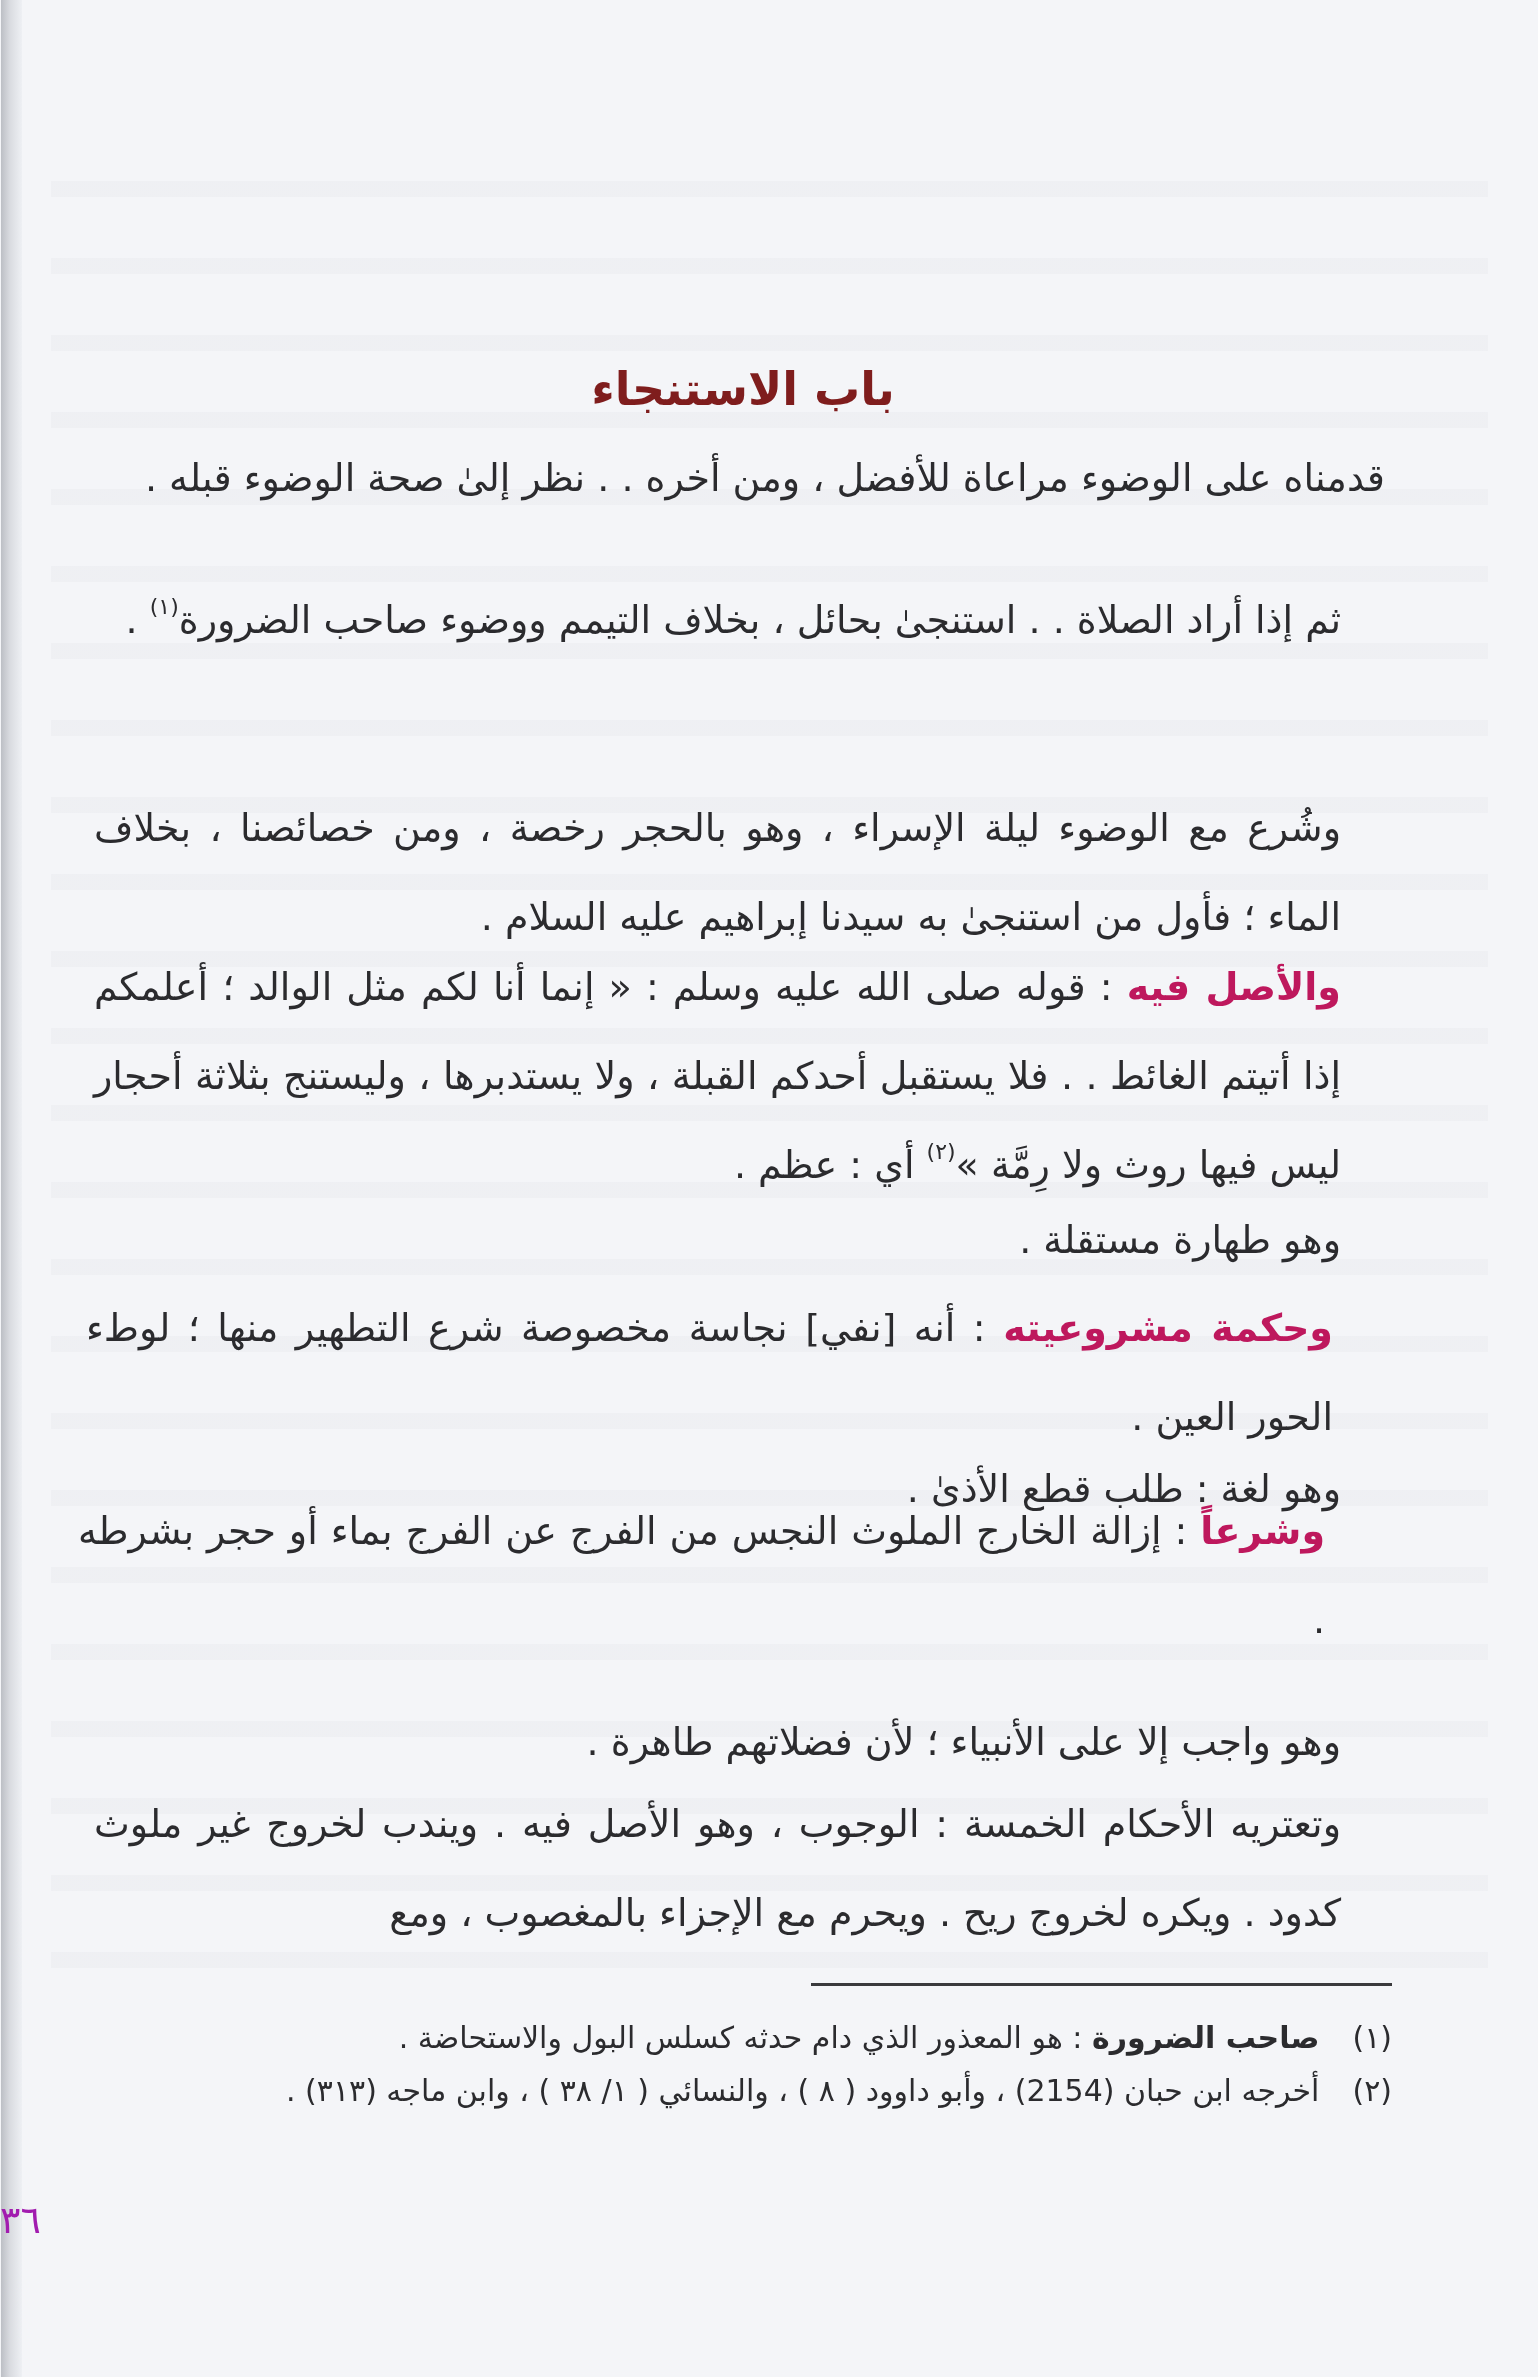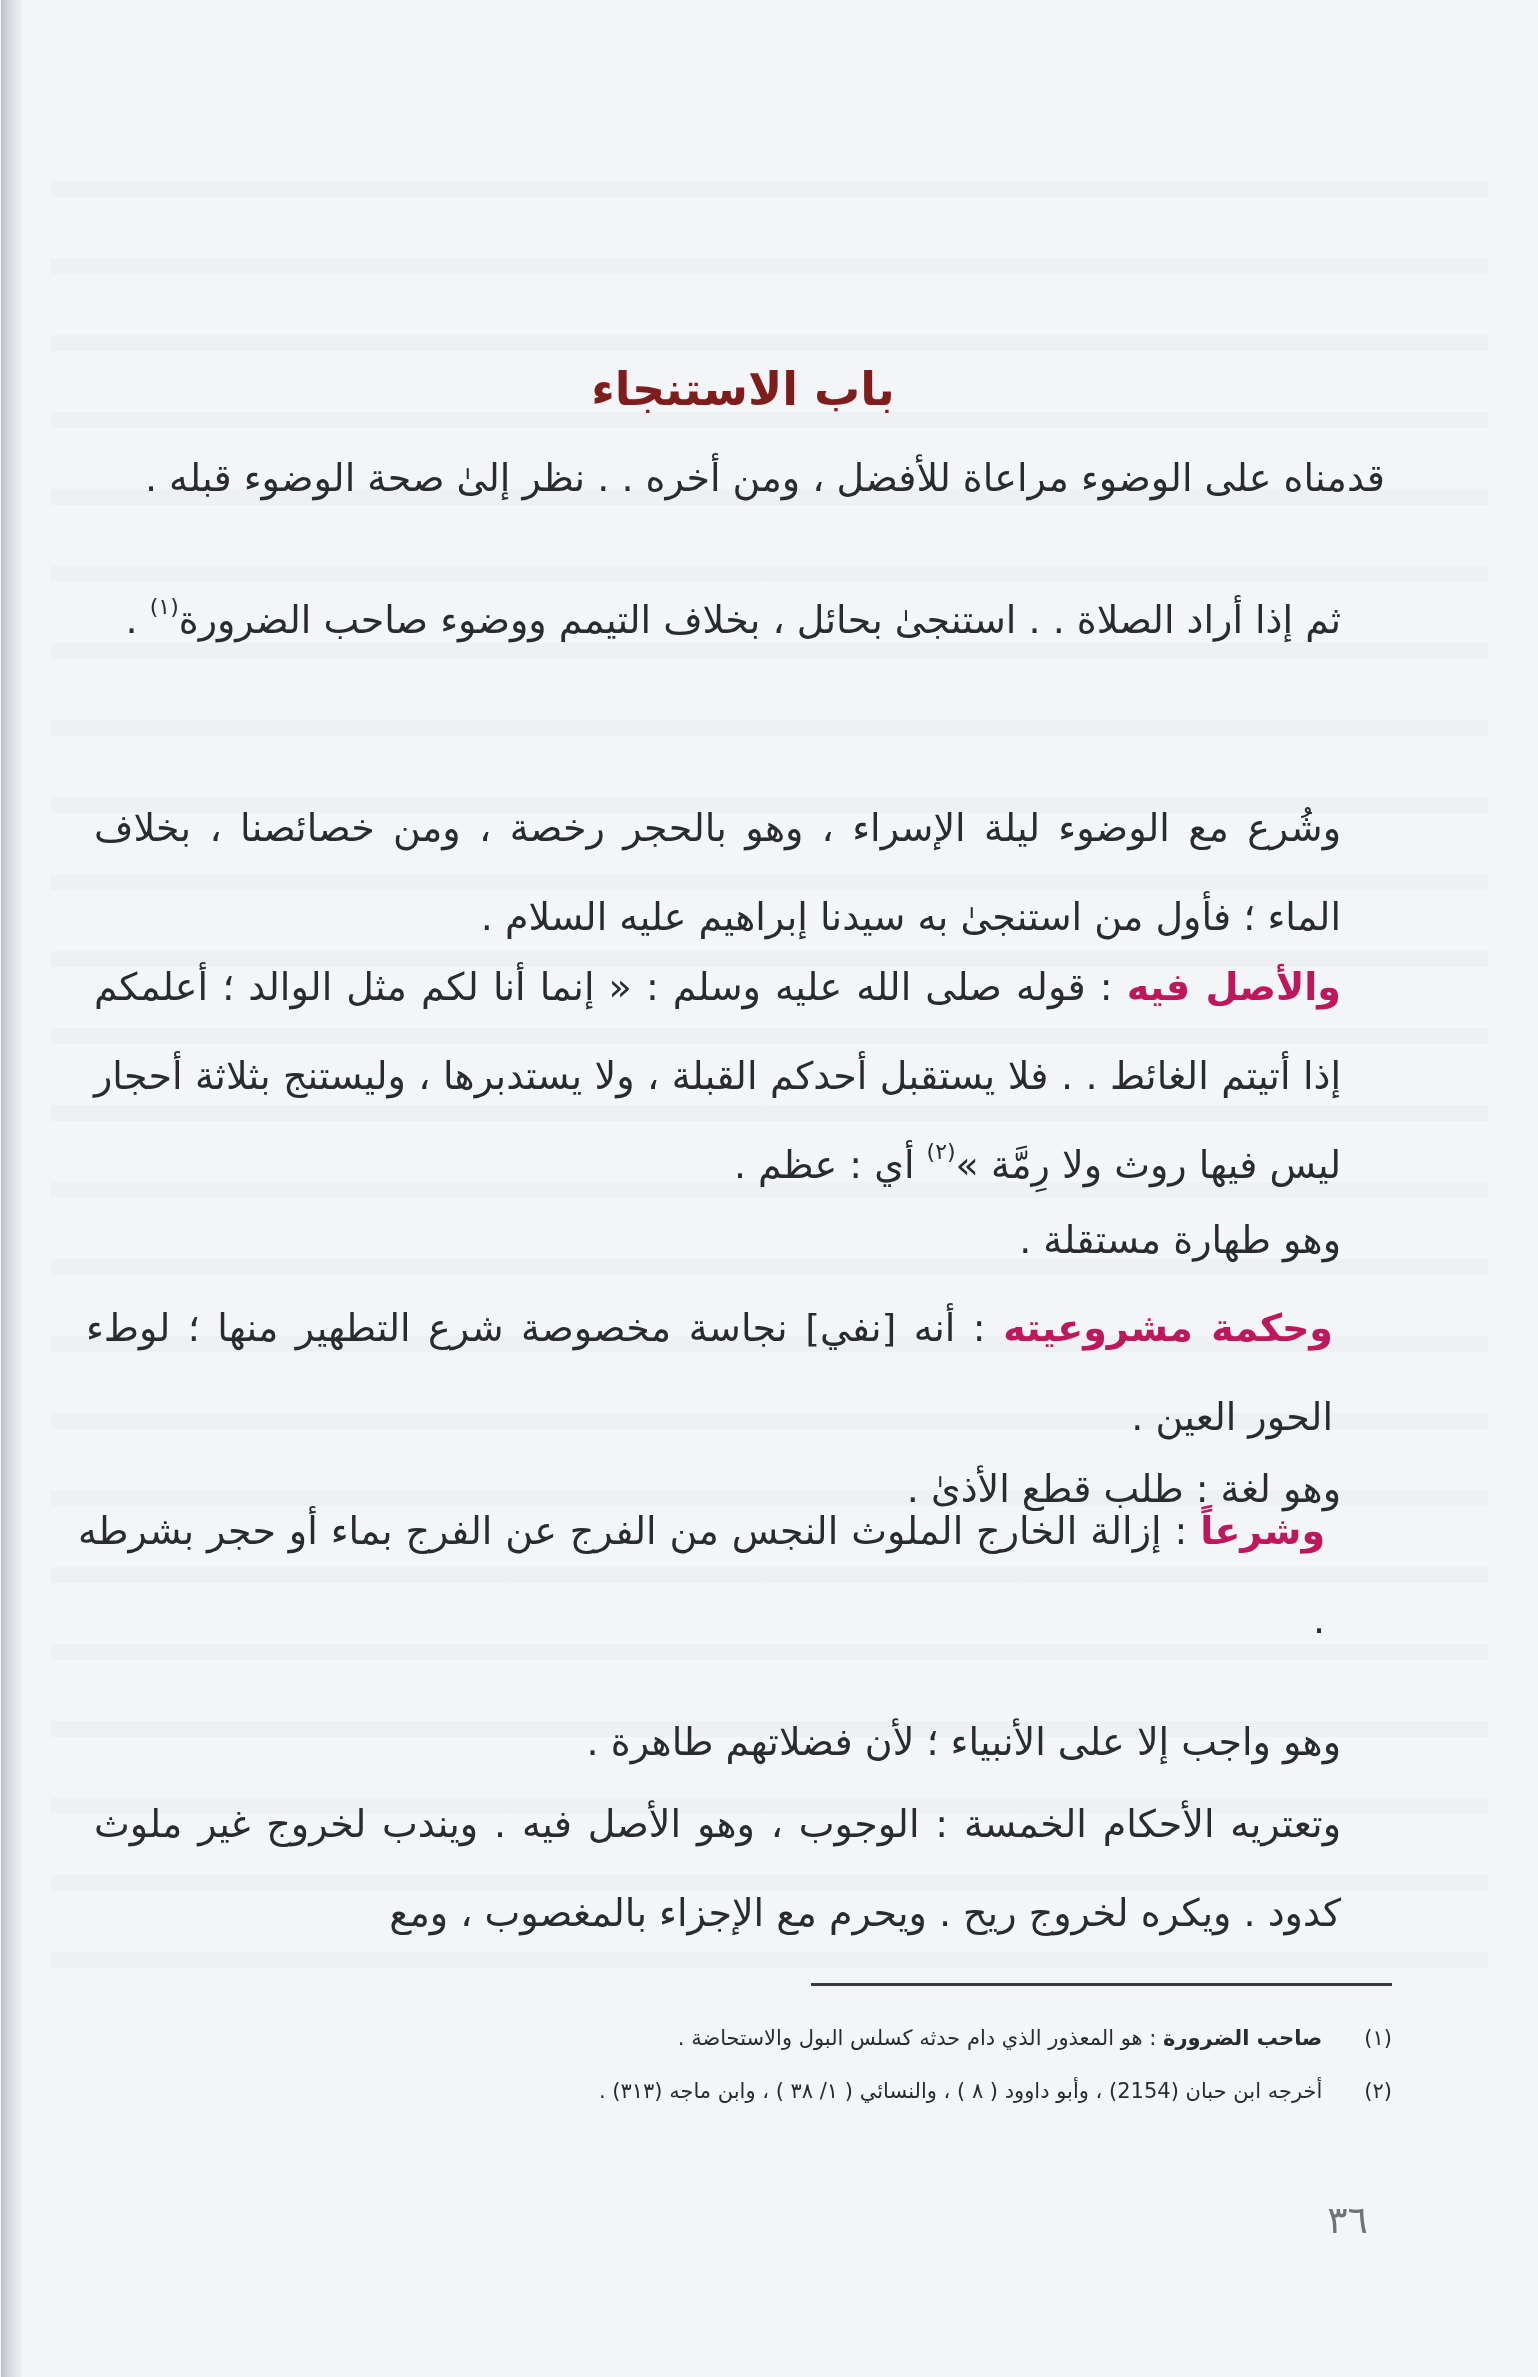--- a/index.html
+++ b/index.html
@@ -74,37 +74,36 @@
       top: 1983px;
       right: 0;
       width: 581px;
       height: 3.4px;
       background: #3a3a3d;
     }
     .footnote {
       position: absolute;
       right: 0;
       width: 1298px;
-      font-size: 21px;
+      font-size: 30px;
       line-height: 48px;
       color: #2b2b2e;
       white-space: nowrap;
     }
     .footnote .num { display: inline-block; min-width: 63px; }
     .footnote .term { font-weight: bold; }
     .page-number {
       position: absolute;
       top: 2198px;
       left: 0;
       width: 1351px;
-      text-align: right;
+      text-align: left;
       font-size: 38px;
-      color: #737373;
+      color: #a21caf;
       direction: ltr;
-      padding-left: 17px;
     }
   </style>
 </head>
 <body>
 
 <div class="gutter"></div>
 <div class="bleed"></div>
 
 <div class="page">
 

